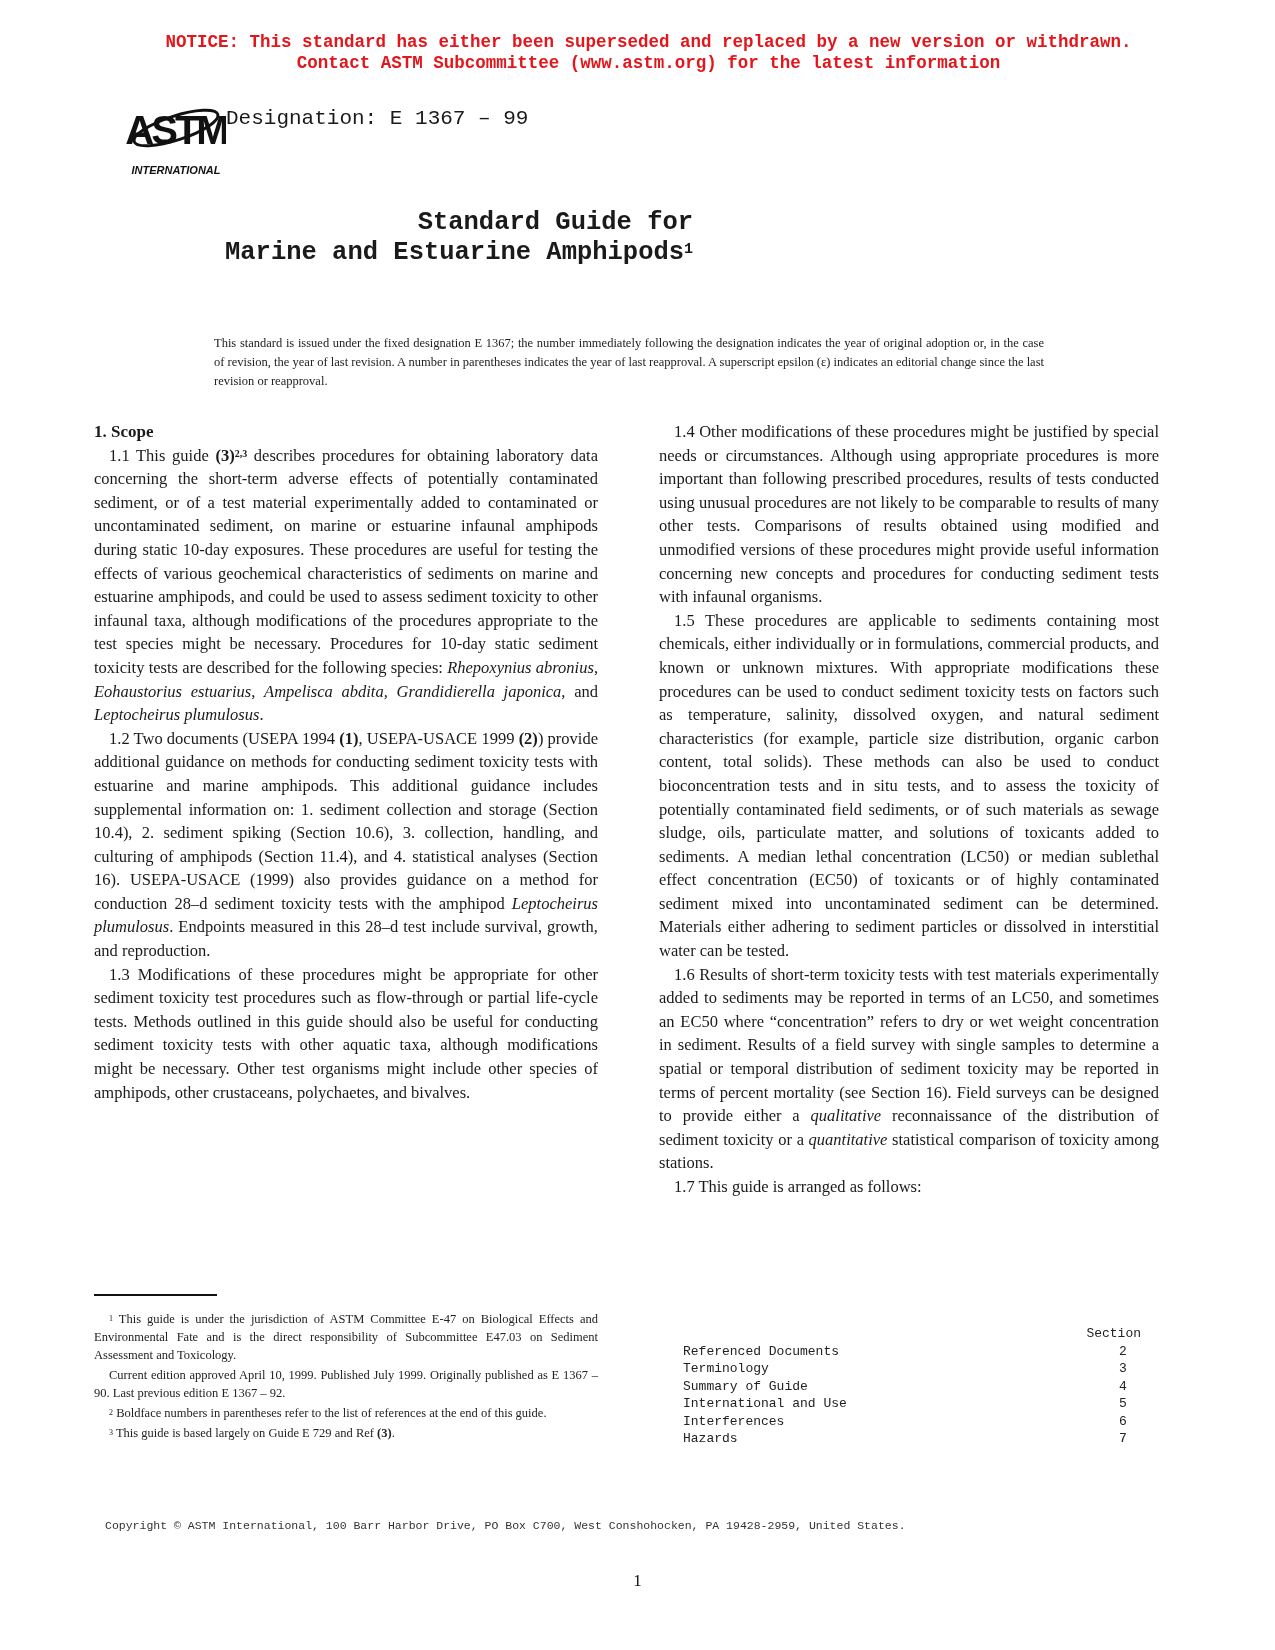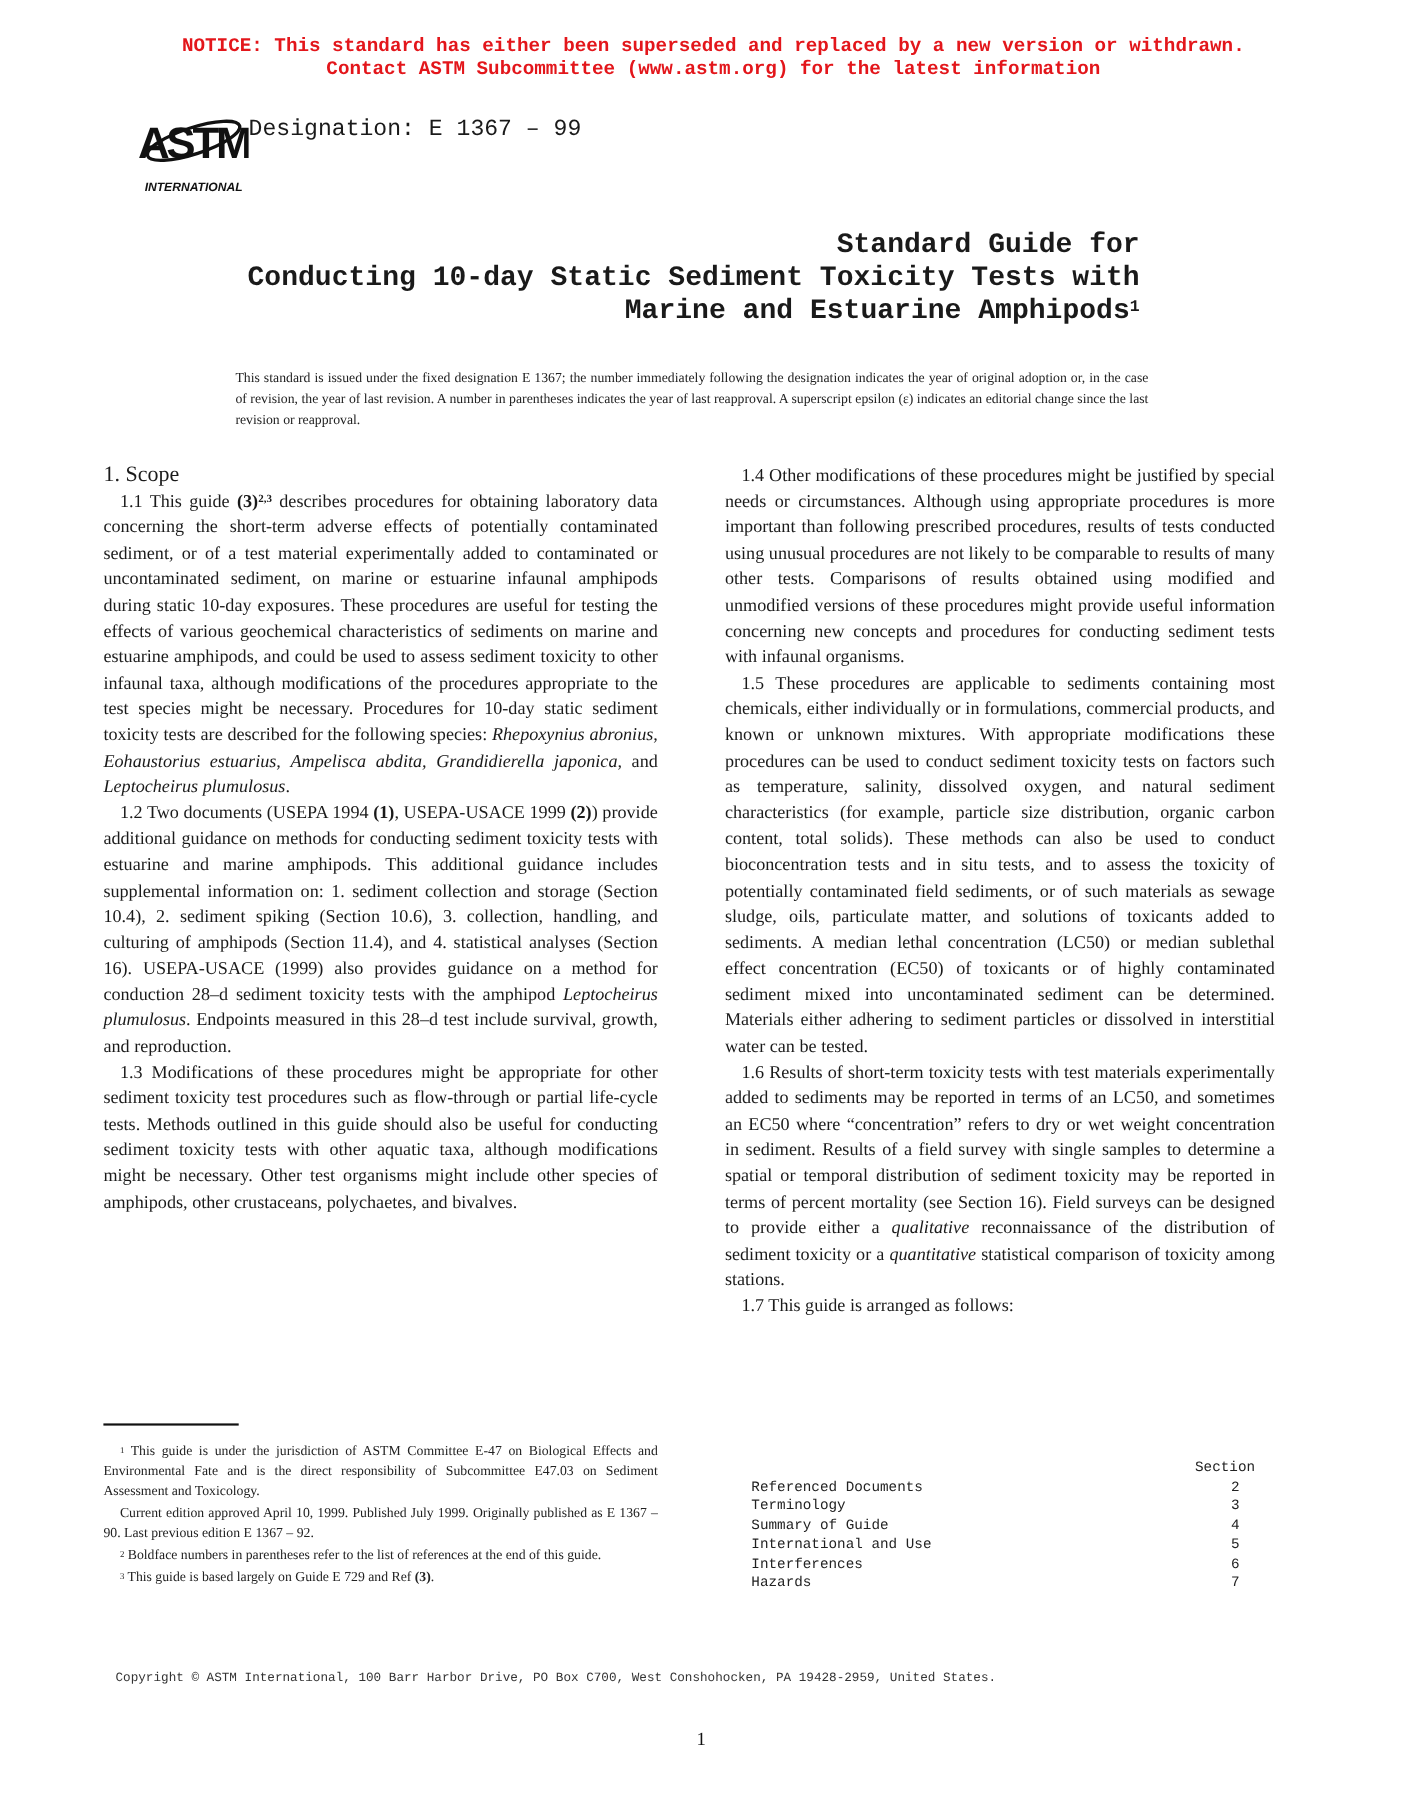--- a/index.html
+++ b/index.html
@@ -13,21 +13,21 @@
 
   .title { position: absolute; left: 214px; top: 208px; font-size: 25.5px; font-weight: bold; line-height: 30px; color: #1a1a1a; text-align: right; }
   .title sup { font-size: 15px; vertical-align: top; position: relative; top: -3px; }
 
   .issued { position: absolute; left: 214px; top: 334px; width: 830px; font-size: 12.5px; line-height: 19px; color: #222; text-align: justify; }
 
   .col { position: absolute; font-size: 16.5px; line-height: 23.6px; text-align: justify; color: #1a1a1a; }
   .col-left { left: 94px; top: 420px; width: 504px; }
   .col-right { left: 659px; top: 420px; width: 500px; }
   .col p { margin: 0; text-indent: 15px; }
-  .section-head { font-weight: normal; font-size: 20px; margin: 4px 0 6px 0; text-indent: 0 !important; }
+  .section-head { font-weight: bold; font-size: 17px; margin: 4px 0 6px 0; text-indent: 0 !important; }
   .col sup { font-size: 10px; vertical-align: top; position: relative; top: -2px; font-weight: bold; }
   b.ref { font-weight: bold; }
 
   .fn-rule { position: absolute; left: 94px; top: 1294px; width: 123px; height: 2px; background: #111; }
   .footnotes { position: absolute; left: 94px; top: 1310px; width: 504px; font-size: 12.5px; line-height: 18px; color: #222; text-align: justify; }
   .footnotes p { margin: 0 0 2px 0; text-indent: 15px; }
   .footnotes sup { font-size: 8px; vertical-align: top; }
 
   .toc { position: absolute; left: 672px; top: 1325px; width: 470px; font-size: 13px; line-height: 17.5px; color: #222; }
   .toc-head { text-align: right; padding-right: 12px; }
@@ -50,21 +50,20 @@
     <ellipse cx="50" cy="36" rx="44" ry="12" fill="none" stroke="#111" stroke-width="3" transform="rotate(-18 50 36)"></ellipse>
     <text x="50" y="52" text-anchor="middle" font-family="Liberation Sans, sans-serif" font-weight="bold" font-size="40" fill="#111" letter-spacing="-3">ASTM</text>
     <text x="50" y="82" text-anchor="middle" font-family="Liberation Sans, sans-serif" font-weight="bold" font-style="italic" font-size="11" fill="#111">INTERNATIONAL</text>
   </svg>
 </div>
 
 <div class="designation sans">Designation: E 1367 – 99</div>
 
 <div class="title sans">
   <div>Standard Guide for</div>
-  <div>Conducting 10-day Static Sediment Toxicity Tests with</div>
   <div><span>Marine and Estuarine Amphipods</span><sup>1</sup></div>
 </div>
 
 <div class="issued serif">This standard is issued under the fixed designation E 1367; the number immediately following the designation indicates the year of original adoption or, in the case of revision, the year of last revision. A number in parentheses indicates the year of last reapproval. A superscript epsilon (ε) indicates an editorial change since the last revision or reapproval.</div>
 
 <div class="col col-left serif">
   <p class="section-head">1.  Scope</p>
   <p><span>1.1 This guide </span><b class="ref">(3)</b><sup>2,3</sup><span> describes procedures for obtaining laboratory data concerning the short-term adverse effects of potentially contaminated sediment, or of a test material experimentally added to contaminated or uncontaminated sediment, on marine or estuarine infaunal amphipods during static 10-day exposures. These procedures are useful for testing the effects of various geochemical characteristics of sediments on marine and estuarine amphipods, and could be used to assess sediment toxicity to other infaunal taxa, although modifications of the procedures appropriate to the test species might be necessary. Procedures for 10-day static sediment toxicity tests are described for the following species: </span><i>Rhepoxynius abronius</i><span>, </span><i>Eohaustorius estuarius</i><span>, </span><i>Ampelisca abdita, Grandidierella japonica</i><span>, and </span><i>Leptocheirus plumulosus</i><span>.</span></p>
   <p><span>1.2 Two documents (USEPA 1994 </span><b class="ref">(1)</b><span>, USEPA-USACE 1999 </span><b class="ref">(2)</b><span>) provide additional guidance on methods for conducting sediment toxicity tests with estuarine and marine amphipods. This additional guidance includes supplemental information on: 1. sediment collection and storage (Section 10.4), 2. sediment spiking (Section 10.6), 3. collection, handling, and culturing of amphipods (Section 11.4), and 4. statistical analyses (Section 16). USEPA-USACE (1999) also provides guidance on a method for conduction 28–d sediment toxicity tests with the amphipod </span><i>Leptocheirus plumulosus</i><span>. Endpoints measured in this 28–d test include survival, growth, and reproduction.</span></p>
   <p>1.3 Modifications of these procedures might be appropriate for other sediment toxicity test procedures such as flow-through or partial life-cycle tests. Methods outlined in this guide should also be useful for conducting sediment toxicity tests with other aquatic taxa, although modifications might be necessary. Other test organisms might include other species of amphipods, other crustaceans, polychaetes, and bivalves.</p>

